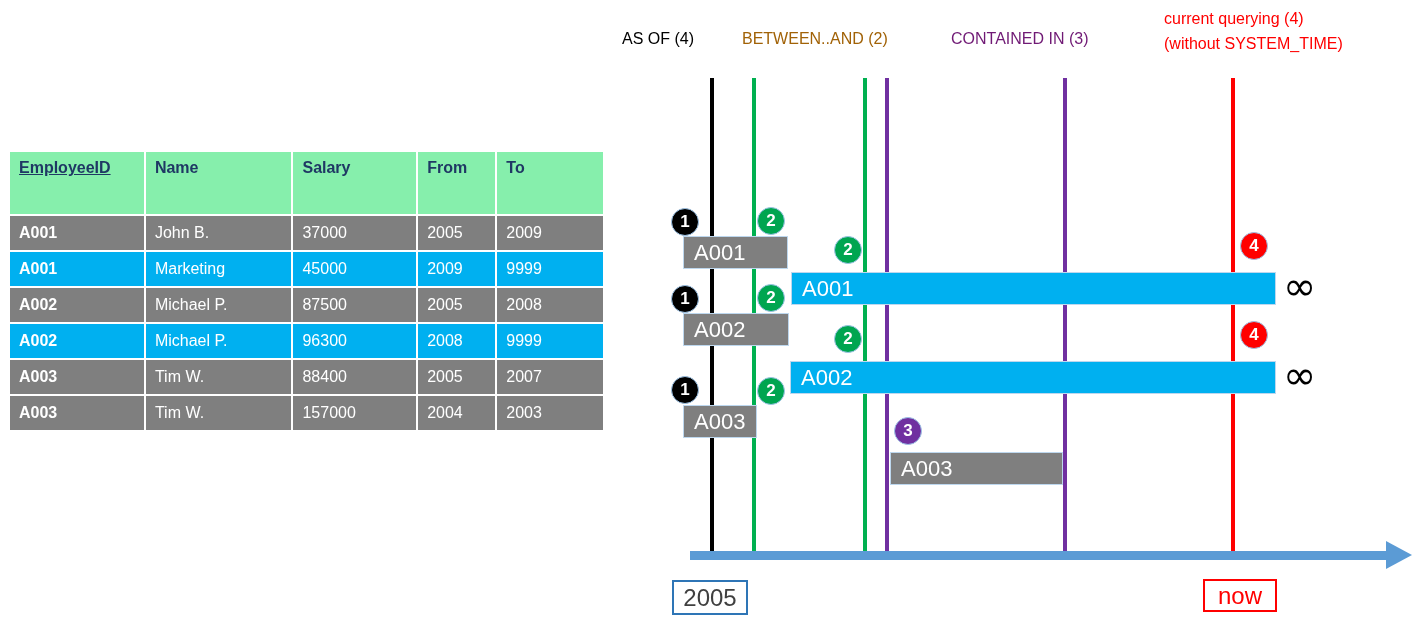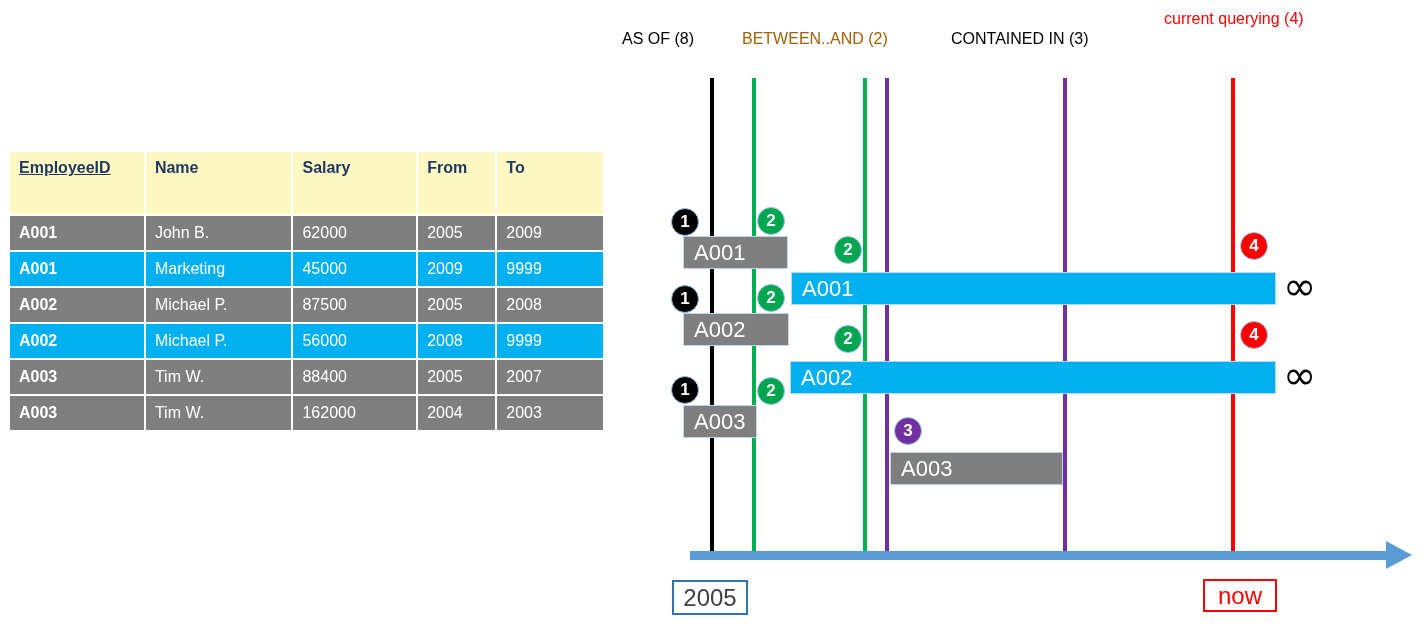--- a/index.html
+++ b/index.html
@@ -22,41 +22,41 @@
     font-size:16px;
   }
   #emp-table th, #emp-table td {
     padding:7px 9px;
     text-align:left;
     white-space:nowrap;
     height:34px;
     vertical-align:middle;
   }
   #emp-table th {
-    background:#fef9c3;
+    background:#86efac;
     color:#1F3864;
     font-weight:bold;
     height:62px;
     vertical-align:top;
     margin-top:17px;
   }
   #emp-table th.first { text-decoration:underline; }
   #emp-table td { color:#ffffff; }
   tr.row-gray td { background:#7F7F7F; }
   tr.row-cyan td { background:#00B0F0; }
   #emp-table td.idcell { font-weight:bold; }
   col.c1 { width:135px; } col.c2 { width:148px; }
   col.c3 { width:125px; } col.c4 { width:78px; } col.c5 { width:108px; }
 
   
   #diagram { position:absolute; left:0; top:0; width:1428px; height:637px; pointer-events:none; }
   .legend { position:absolute; font-size:16px; white-space:nowrap; }
   #lg1 { left:622px; top:30px; color:#000000; }
   #lg2 { left:742px; top:30px; color:#a16207; }
-  #lg3 { left:951px; top:30px; color:#000000; }
+  #lg3 { left:951px; top:30px; color:#701a75; }
   #lg4 { left:1164px; top:6px; color:#FF0000; line-height:25px; }
 
   .vline { position:absolute; width:4px; top:78px; height:480px; }
 
   .bar {
     position:absolute; height:33px;
     border:1px solid #BDD7EE;
     display:flex; align-items:center;
     color:#ffffff; font-size:22px;
     padding-left:10px;
@@ -111,69 +111,70 @@
       <th>Name</th>
       <th>Salary</th>
       <th>From</th>
       <th>To</th>
     </tr>
   </thead>
   <tbody id="table-body">
       <tr class="row-gray">
         <td class="idcell">A001</td>
         <td>John  B.</td>
-        <td>62000</td>
+        <td>37000</td>
         <td>2005</td>
         <td>2009</td>
       </tr>
       <tr class="row-cyan">
         <td class="idcell">A001</td>
         <td>Marketing</td>
         <td>45000</td>
         <td>2009</td>
         <td>9999</td>
       </tr>
       <tr class="row-gray">
         <td class="idcell">A002</td>
         <td>Michael P.</td>
         <td>87500</td>
         <td>2005</td>
         <td>2008</td>
       </tr>
       <tr class="row-cyan">
         <td class="idcell">A002</td>
         <td>Michael P.</td>
-        <td>56000</td>
+        <td>96300</td>
         <td>2008</td>
         <td>9999</td>
       </tr>
       <tr class="row-gray">
         <td class="idcell">A003</td>
         <td>Tim W.</td>
         <td>88400</td>
         <td>2005</td>
         <td>2007</td>
       </tr>
       <tr class="row-gray">
         <td class="idcell">A003</td>
         <td>Tim W.</td>
-        <td>162000</td>
+        <td>157000</td>
         <td>2004</td>
         <td>2003</td>
       </tr>
     </tbody>
 </table>
 
 <div id="diagram">
 
-  <div class="legend" id="lg1">AS OF (8)</div>
+  <div class="legend" id="lg1">AS OF (4)</div>
   <div class="legend" id="lg2">BETWEEN..AND (2)</div>
   <div class="legend" id="lg3">CONTAINED IN (3)</div>
   <div class="legend" id="lg4">
     <div>current querying (4)</div>
+    <div>(without SYSTEM_TIME)</div>
   </div>
 
   <div id="vlines">
       <div class="vline" style="left: 710px; background: rgb(0, 0, 0);"></div>
       <div class="vline" style="left: 752px; background: rgb(0, 176, 80);"></div>
       <div class="vline" style="left: 863px; background: rgb(0, 176, 80);"></div>
       <div class="vline" style="left: 885px; background: rgb(112, 48, 160);"></div>
       <div class="vline" style="left: 1063px; background: rgb(112, 48, 160);"></div>
       <div class="vline" style="left: 1231px; background: rgb(255, 0, 0);"></div>
     </div>

